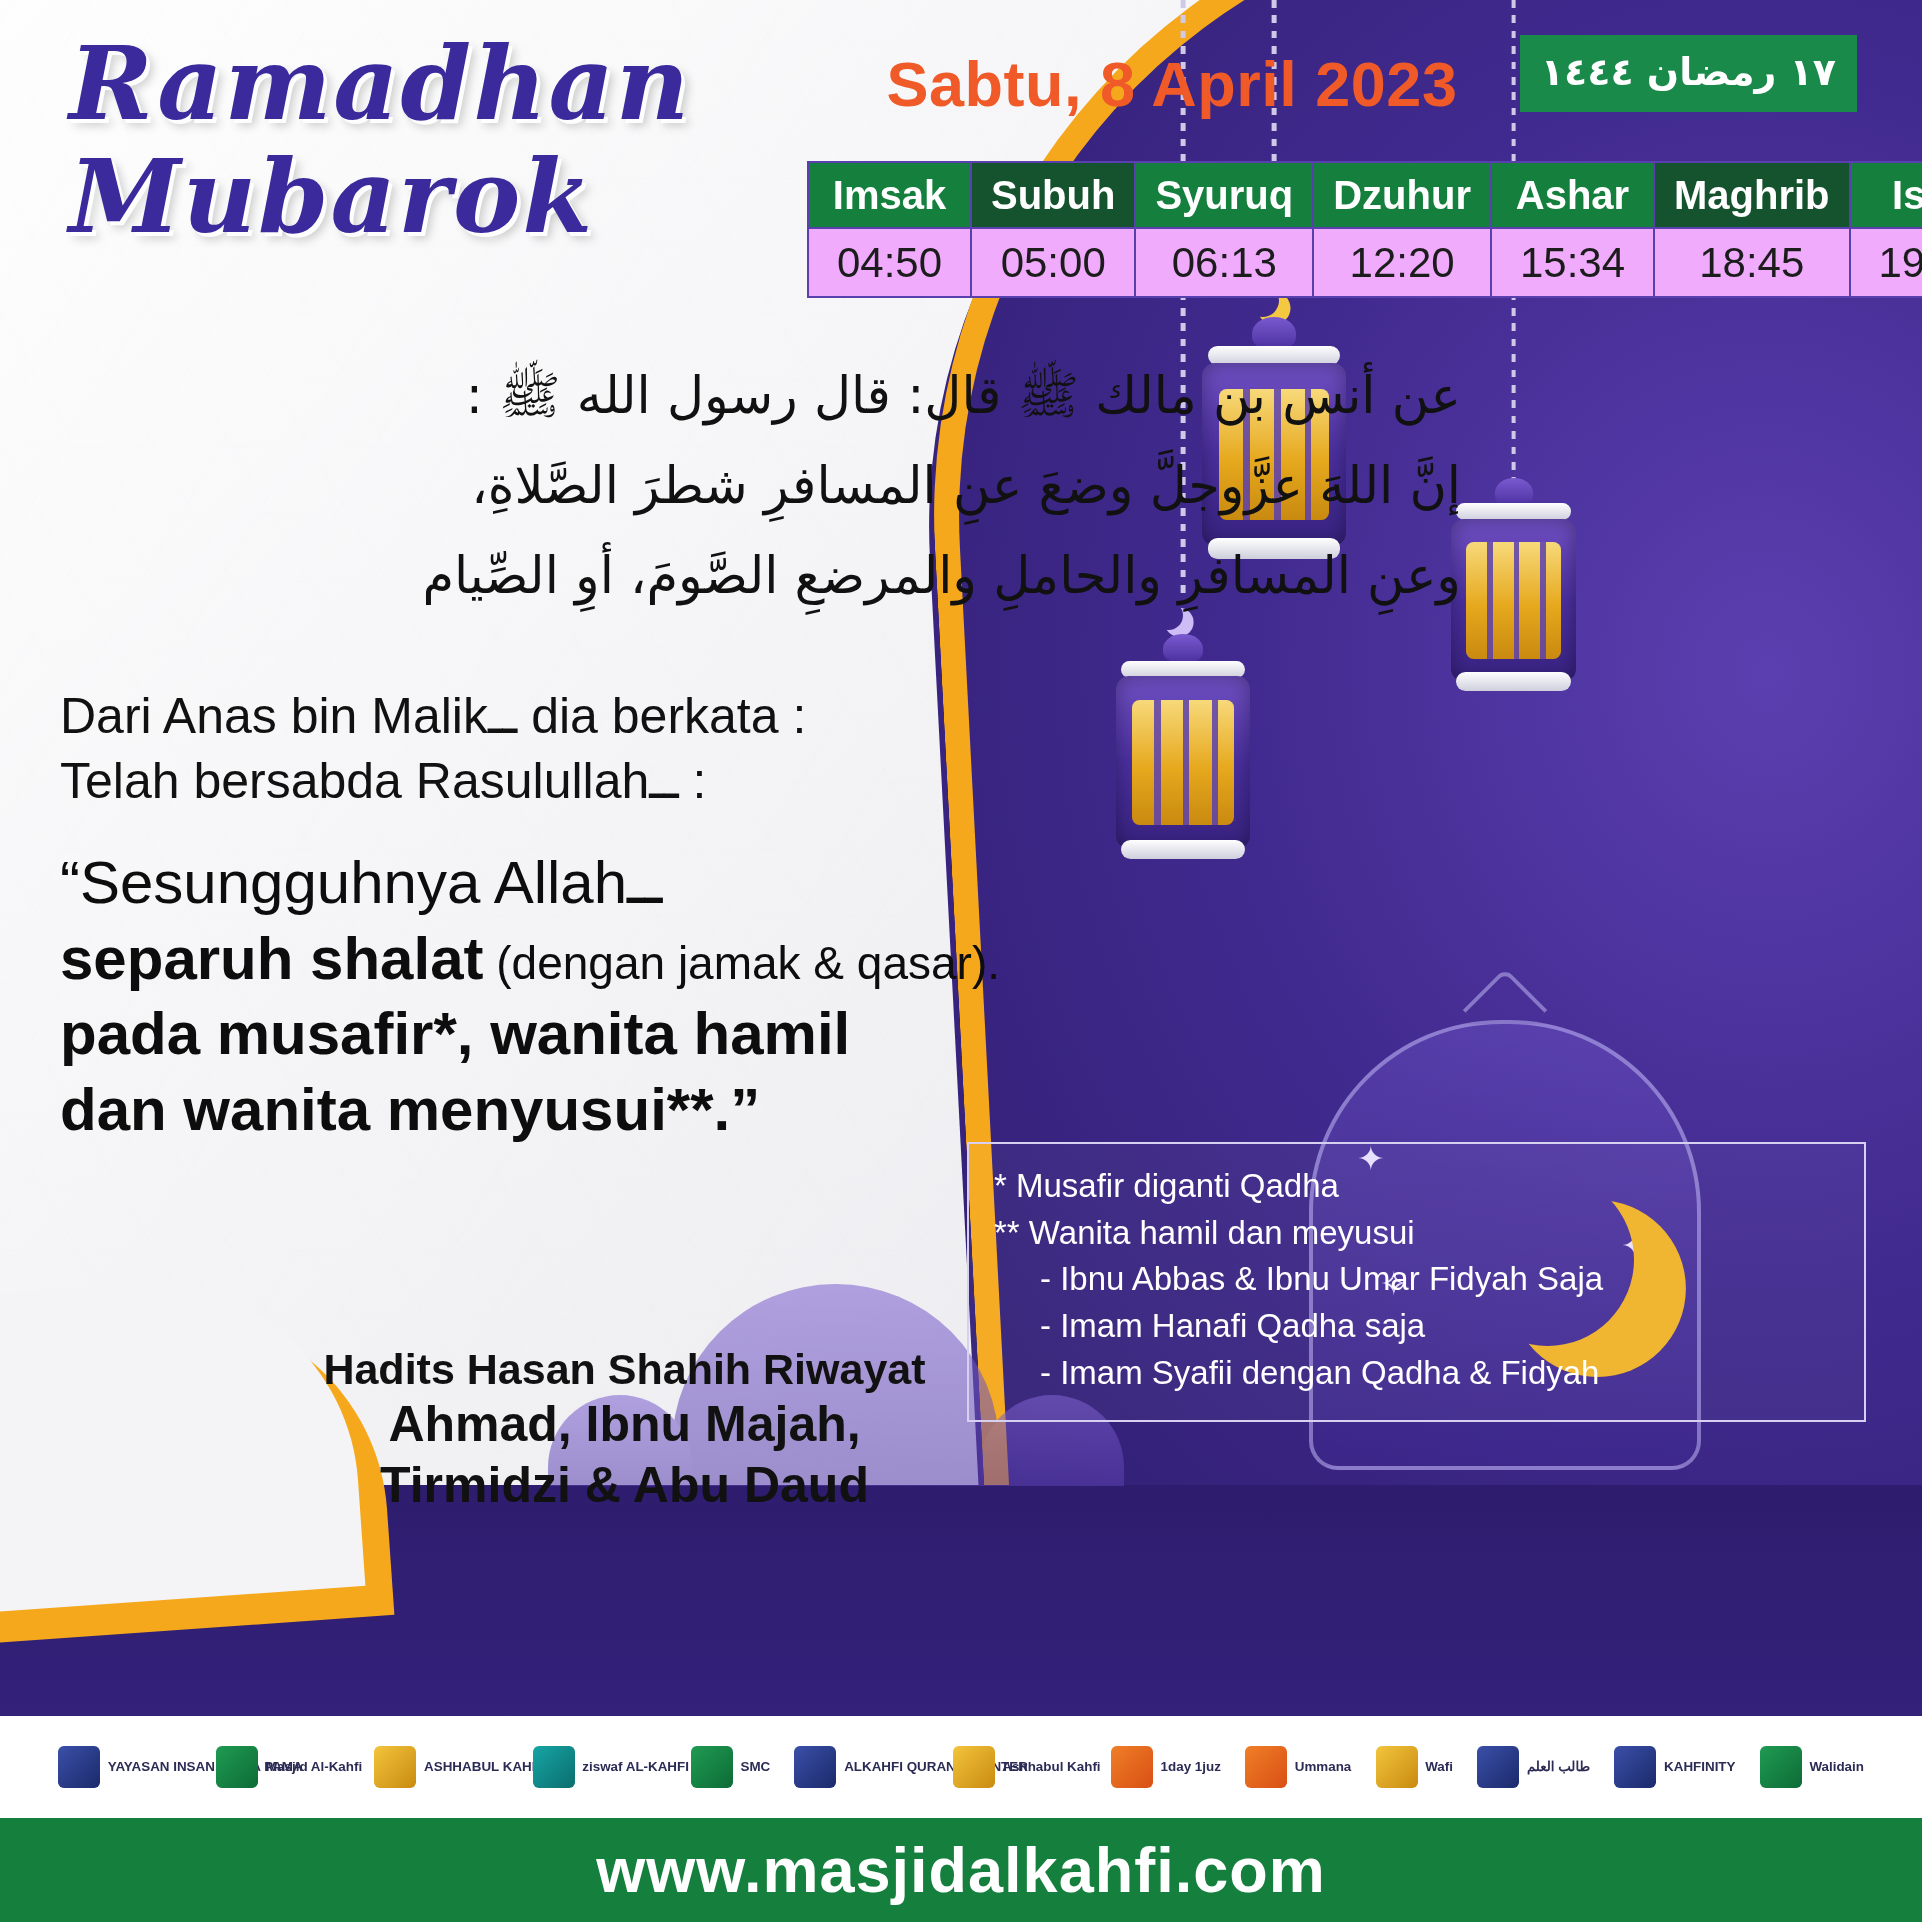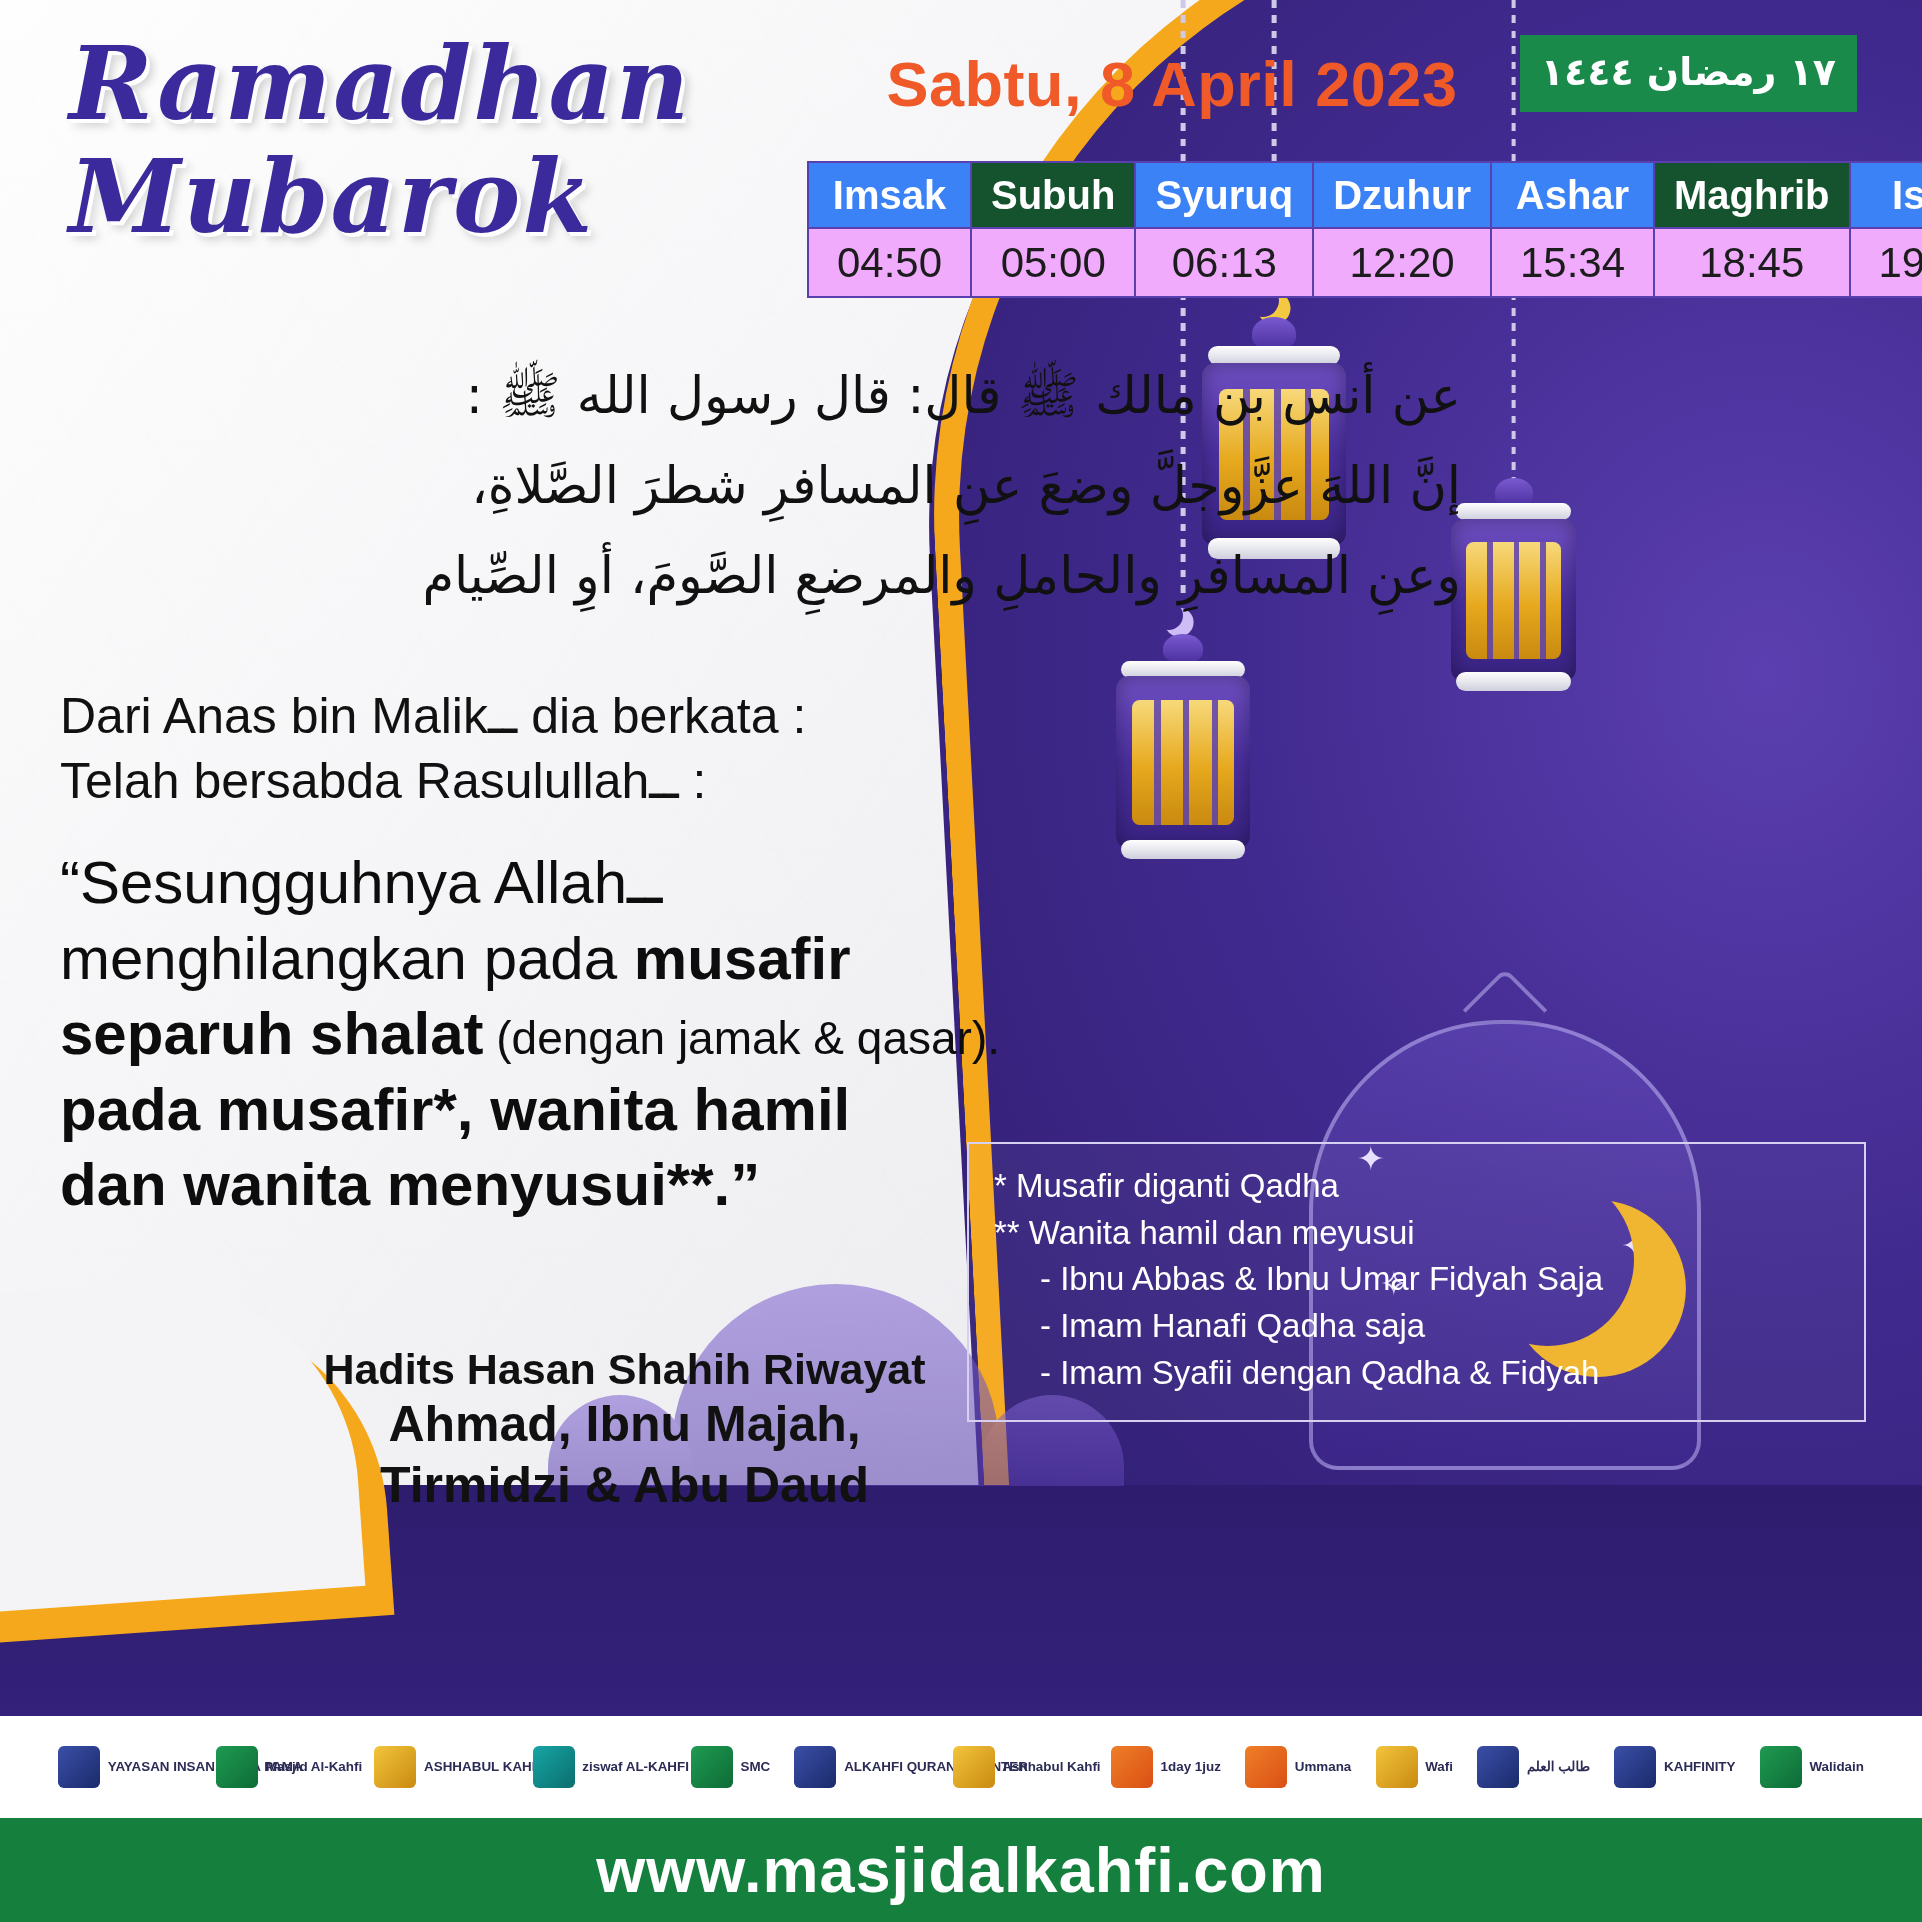--- a/index.html
+++ b/index.html
@@ -178,21 +178,21 @@
   .times-table th, .times-table td {
     border: 2.9px solid #5a3fae;
     text-align: center;
     font-size: 40px;
     font-weight: bold;
     padding: 9.6px 19px;
     min-width: 123px;
   }
   .times-table th {
     color: #ffffff;
-    background: #3b82f6;
+    background: #15803d;
   }
   .times-table th.accent {
     background: #14532d;
   }
   .times-table td {
     color: #1c1c1c;
     background: #f0abfc;
     font-weight: normal;
     font-size: 42px;
   }
@@ -520,23 +520,20 @@
   </div>
 
   <div class="trans-intro">
     <div>Dari Anas bin Malikــ dia berkata :</div>
     <div>Telah bersabda Rasulullahــ :</div>
   </div>
 
   <div class="quote-block">
     <div>“Sesungguhnya Allahــ</div>
     <div>
-      <span>menghilangkan pada </span><span class="b">musafir</span>
-    </div>
-    <div>
       <span class="b">separuh shalat</span><span class="small"> (dengan jamak &amp; qasar).</span>
     </div>
     <div class="b">pada musafir*, wanita hamil</div>
     <div class="b">dan wanita menyusui**.”</div>
   </div>
 
   <div class="source-block">
     <div class="s1">Hadits Hasan Shahih Riwayat</div>
     <div class="s2">Ahmad, Ibnu Majah,</div>
     <div class="s2">Tirmidzi &amp; Abu Daud</div>

